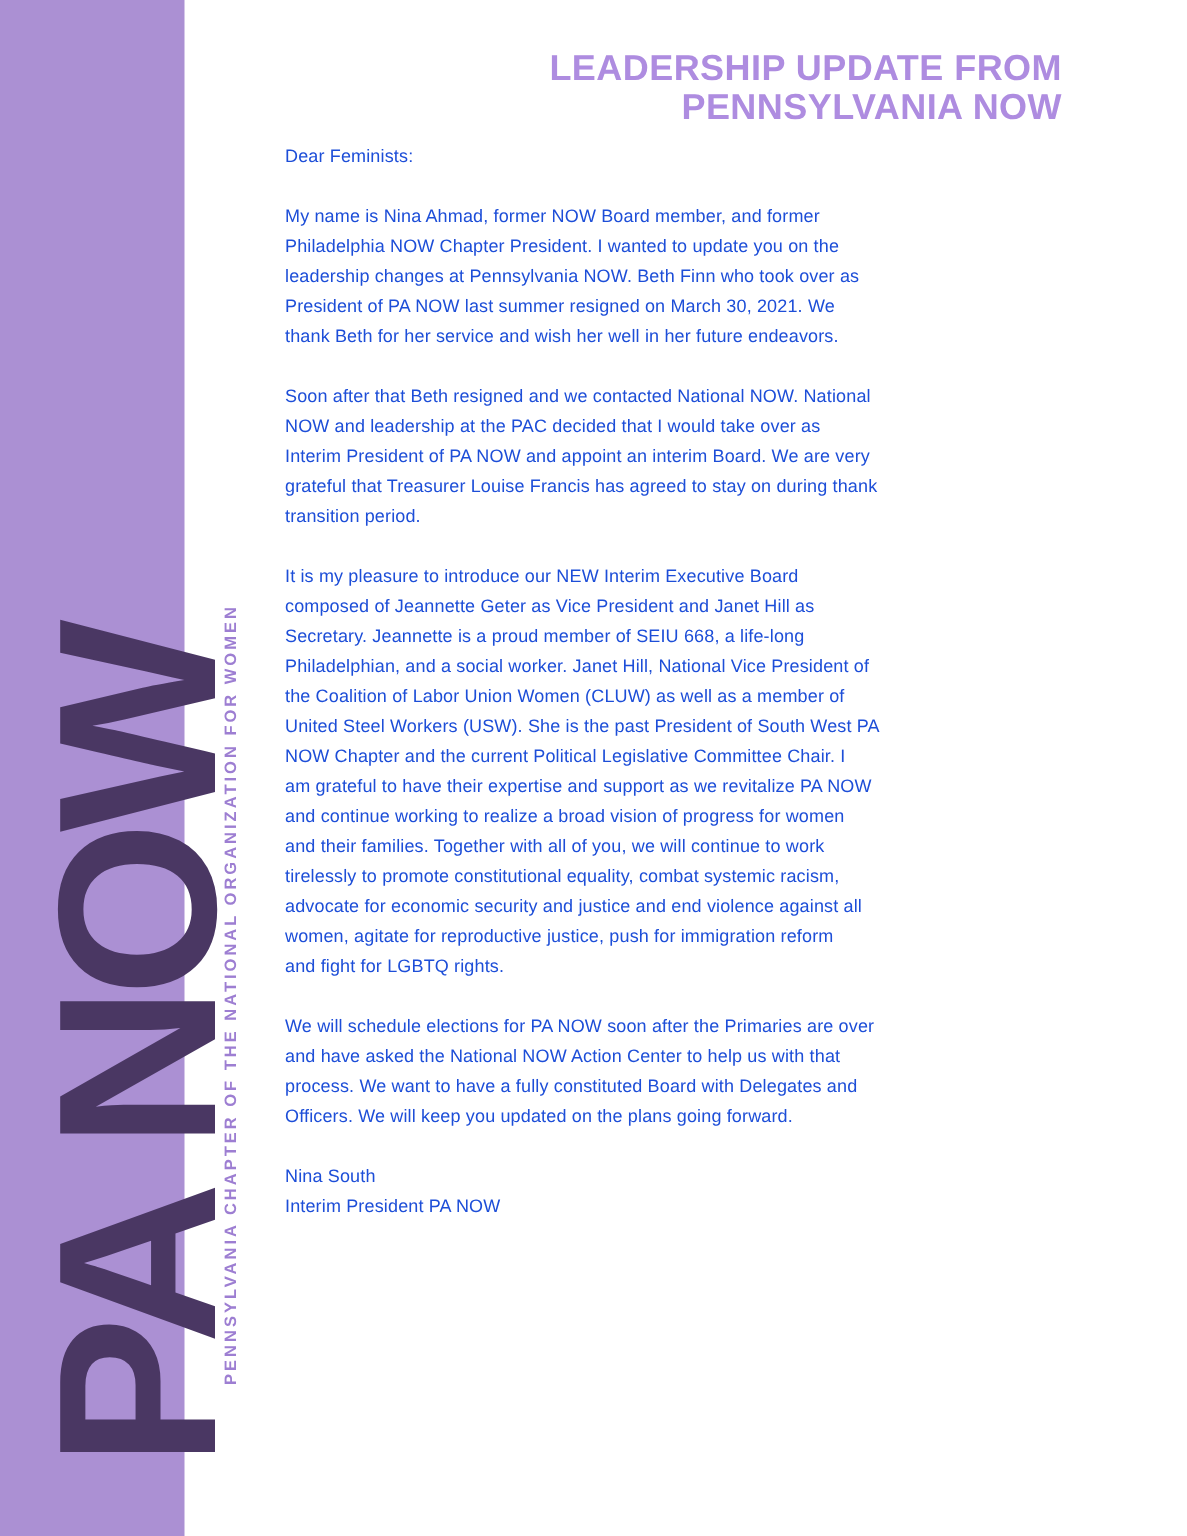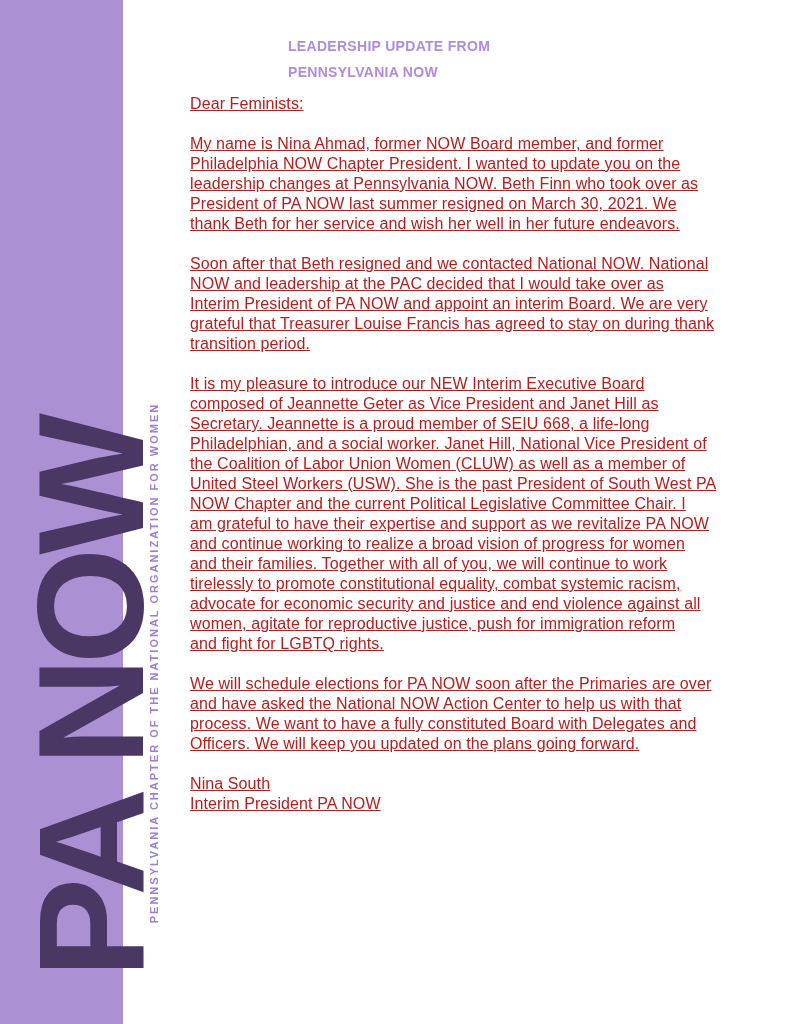--- a/index.html
+++ b/index.html
@@ -20,29 +20,28 @@
   }
   .tagline {
     position:absolute; left:146px; top:963px; width:600px; height:17px;
     transform:rotate(-90deg); transform-origin:0 0;
     font-size:11px; font-weight:700; line-height:17px;
     letter-spacing:2px; color:#9d7ed2; white-space:nowrap;
     text-align:center;
   }
   .header {
     position:absolute; top:33px; right:83px; width:420px;
-    font-size:14px; font-weight:800;
+    text-align:right; font-size:24px; font-weight:800;
     line-height:26px; letter-spacing:0.3px; color:#ae8ce0;
     white-space:pre-line;
   }
   .body {
     position:absolute; left:190px; top:94px; width:565px;
-    font-size:16px; line-height:20px; color:#b91c1c;
+    font-size:12px; line-height:20px; color:#1d4ed8;
     letter-spacing:0.1px;
-    text-decoration:underline;
   }
   .body p {
     margin:0 0 20px 0; white-space:pre-line;
   }
   .sig { margin:0; white-space:pre-line; }
 </style>
 </head>
 <body>
 
 <div class="page">

